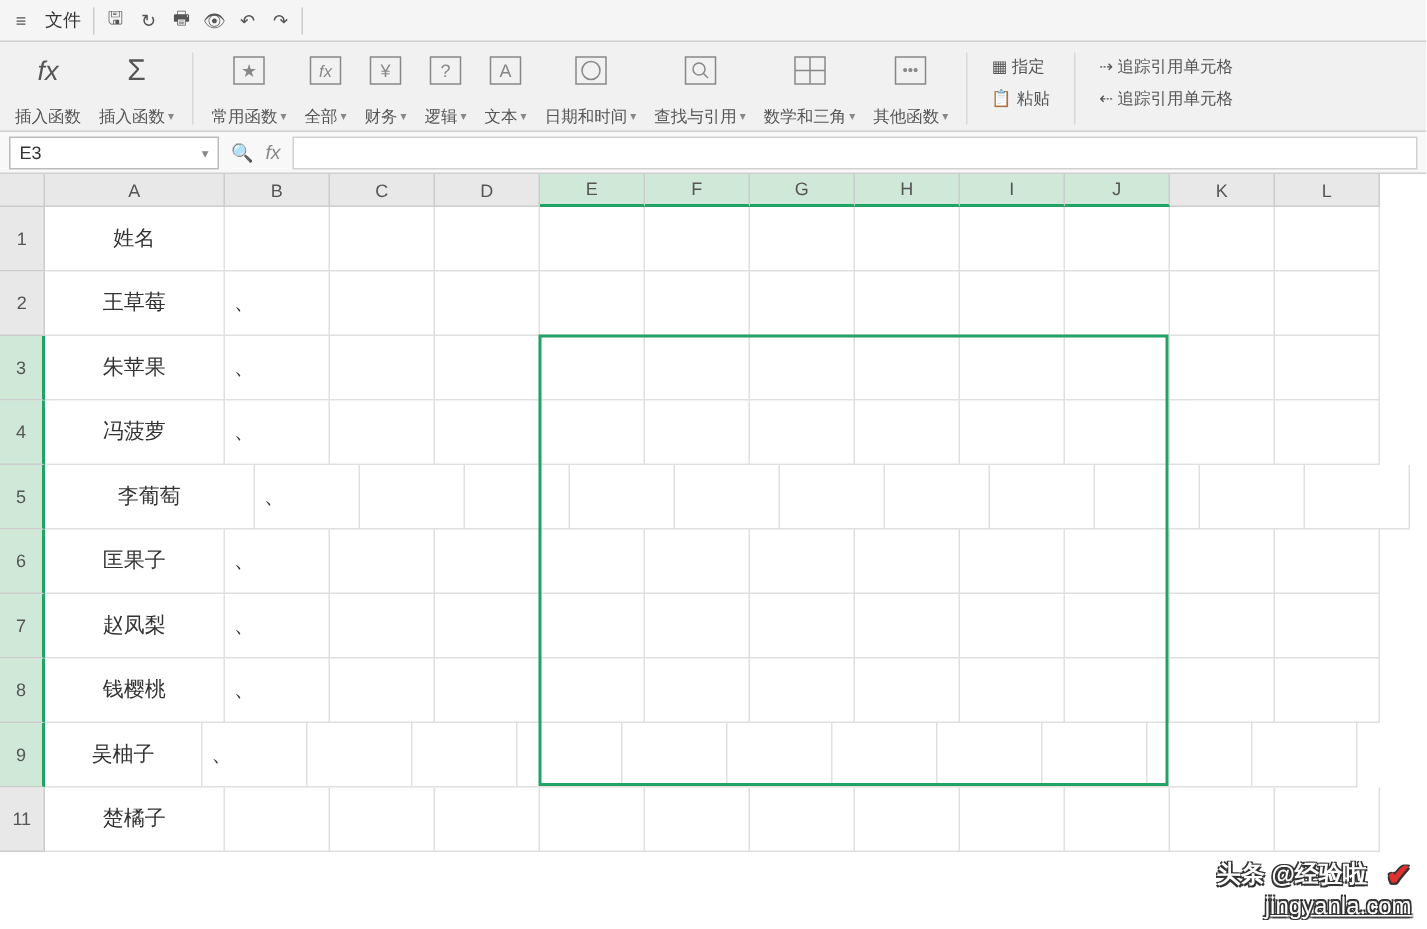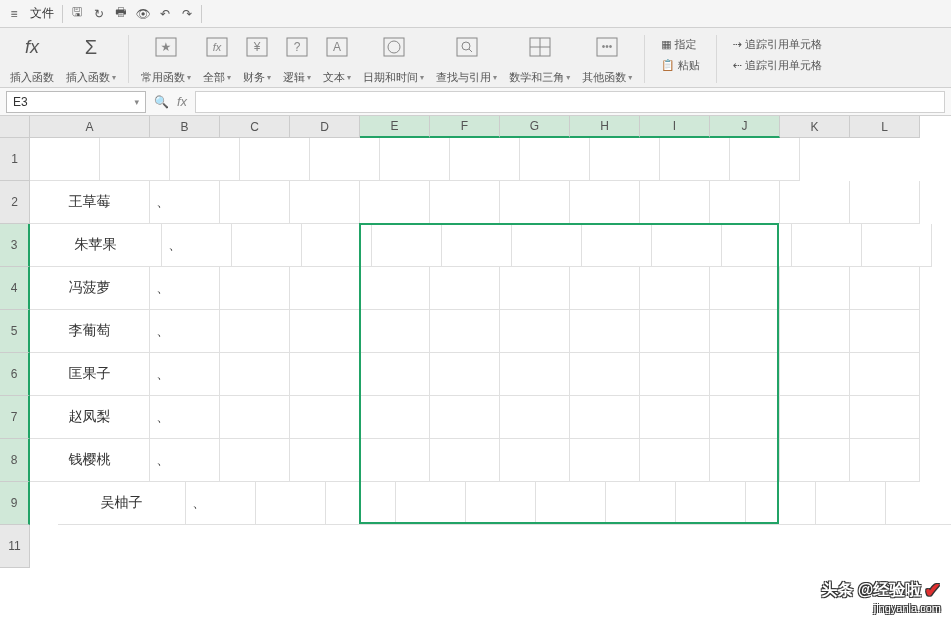--- a/index.html
+++ b/index.html
@@ -37,23 +37,23 @@
     .cell { border-right: 1px solid #e0e0e0; border-bottom: 1px solid #e0e0e0; display: flex; align-items: center; justify-content: center; font-size: 14px; color: #333; }
     .cell.left { justify-content: flex-start; padding-left: 6px; }
     
     .selection-box { position: absolute; border: 2px solid #21a366; pointer-events: none; }
     
     .arrow { position: absolute; z-index: 100; }
     .arrow-line { stroke: #ff0000; stroke-width: 3; fill: none; }
     .arrow-head { fill: #ff0000; }
     
     .watermark { position: absolute; right: 10px; bottom: 5px; text-align: right; z-index: 50; }
-    .wm-top { font-size: 16px; font-weight: bold; color: #fff; text-shadow: -1px -1px 0 #333, 1px -1px 0 #333, -1px 1px 0 #333, 1px 1px 0 #333; display: flex; align-items: center; gap: 3px; }
+    .wm-top { font-size: 16px; font-weight: bold; color: #fff; text-shadow: -1px -1px 0 #333, 1px -1px 0 #333, -1px 1px 0 #333, 1px 1px 0 #333; display: flex; align-items: center; gap: 13px; }
     .wm-check { color: #e03030; font-size: 20px; }
-    .wm-bottom { font-size: 11px; color: #fff; text-shadow: -1px -1px 0 #333, 1px -1px 0 #333, -1px 1px 0 #333, 1px 1px 0 #333; }
+    .wm-bottom { font-size: 16px; color: #fff; text-shadow: -1px -1px 0 #333, 1px -1px 0 #333, -1px 1px 0 #333, 1px 1px 0 #333; text-decoration: underline; }
   </style>
 </head>
 <body>
 
 <div class="menubar">
   <span class="menu-icon">≡</span>
   <span class="menu-text">文件</span>
   <span class="vdiv"></span>
   <span class="menu-icon">🖫</span>
   <span class="menu-icon">↻</span>
@@ -246,20 +246,21 @@
       <div class="row-th sel">4</div>
       <div class="row-th sel">5</div>
       <div class="row-th sel">6</div>
       <div class="row-th sel">7</div>
       <div class="row-th sel">8</div>
       <div class="row-th sel">9</div>
       <div class="row-th">11</div>
     </div>
   <div class="cells" id="cells">
       <div class="cell-row">
+        <div class="cell" style="width: 120px;">姓名</div>
         <div class="cell left" style="width: 70px;"></div>
         <div class="cell" style="width: 70px;"></div>
         <div class="cell" style="width: 70px;"></div>
         <div class="cell" style="width: 70px;"></div>
         <div class="cell" style="width: 70px;"></div>
         <div class="cell" style="width: 70px;"></div>
         <div class="cell" style="width: 70px;"></div>
         <div class="cell" style="width: 70px;"></div>
         <div class="cell" style="width: 70px;"></div>
         <div class="cell" style="width: 70px;"></div>
@@ -273,21 +274,21 @@
         <div class="cell" style="width: 70px;"></div>
         <div class="cell" style="width: 70px;"></div>
         <div class="cell" style="width: 70px;"></div>
         <div class="cell" style="width: 70px;"></div>
         <div class="cell" style="width: 70px;"></div>
         <div class="cell" style="width: 70px;"></div>
         <div class="cell" style="width: 70px;"></div>
         <div class="cell" style="width: 70px;"></div>
       </div>
       <div class="cell-row">
-        <div class="cell" style="width: 132px;">朱苹果</div>
+        <div class="cell" style="width: 120px;">朱苹果</div>
         <div class="cell left" style="width: 70px;">、</div>
         <div class="cell" style="width: 70px;"></div>
         <div class="cell" style="width: 70px;"></div>
         <div class="cell" style="width: 70px;"></div>
         <div class="cell" style="width: 70px;"></div>
         <div class="cell" style="width: 70px;"></div>
         <div class="cell" style="width: 70px;"></div>
         <div class="cell" style="width: 70px;"></div>
         <div class="cell" style="width: 70px;"></div>
         <div class="cell" style="width: 70px;"></div>
@@ -301,21 +302,21 @@
         <div class="cell" style="width: 70px;"></div>
         <div class="cell" style="width: 70px;"></div>
         <div class="cell" style="width: 70px;"></div>
         <div class="cell" style="width: 70px;"></div>
         <div class="cell" style="width: 70px;"></div>
         <div class="cell" style="width: 70px;"></div>
         <div class="cell" style="width: 70px;"></div>
         <div class="cell" style="width: 70px;"></div>
       </div>
       <div class="cell-row">
-        <div class="cell" style="width: 120px;">李葡萄</div>
+        <div class="cell" style="width: 140px;">李葡萄</div>
         <div class="cell left" style="width: 70px;">、</div>
         <div class="cell" style="width: 70px;"></div>
         <div class="cell" style="width: 70px;"></div>
         <div class="cell" style="width: 70px;"></div>
         <div class="cell" style="width: 70px;"></div>
         <div class="cell" style="width: 70px;"></div>
         <div class="cell" style="width: 70px;"></div>
         <div class="cell" style="width: 70px;"></div>
         <div class="cell" style="width: 70px;"></div>
         <div class="cell" style="width: 70px;"></div>
@@ -357,22 +358,36 @@
         <div class="cell" style="width: 70px;"></div>
         <div class="cell" style="width: 70px;"></div>
         <div class="cell" style="width: 70px;"></div>
         <div class="cell" style="width: 70px;"></div>
         <div class="cell" style="width: 70px;"></div>
         <div class="cell" style="width: 70px;"></div>
         <div class="cell" style="width: 70px;"></div>
         <div class="cell" style="width: 70px;"></div>
       </div>
       <div class="cell-row">
-        <div class="cell" style="width: 128px; margin-left: 28px;">吴柚子</div>
-        <div class="cell left" style="width: 70px;">、</div>
+        <div class="cell" style="width: 105px;">吴柚子</div>
+        <div class="cell left" style="width: 70px;">、</div>
+        <div class="cell" style="width: 70px;"></div>
+        <div class="cell" style="width: 70px;"></div>
+        <div class="cell" style="width: 70px;"></div>
+        <div class="cell" style="width: 70px;"></div>
+        <div class="cell" style="width: 70px;"></div>
+        <div class="cell" style="width: 70px;"></div>
+        <div class="cell" style="width: 70px;"></div>
+        <div class="cell" style="width: 70px;"></div>
+        <div class="cell" style="width: 70px;"></div>
+        <div class="cell" style="width: 70px;"></div>
+      </div>
+      <div class="cell-row">
+        <div class="cell" style="width: 120px;">楚橘子</div>
+        <div class="cell left" style="width: 70px;"></div>
         <div class="cell" style="width: 70px;"></div>
         <div class="cell" style="width: 70px;"></div>
         <div class="cell" style="width: 70px;"></div>
         <div class="cell" style="width: 70px;"></div>
         <div class="cell" style="width: 70px;"></div>
         <div class="cell" style="width: 70px;"></div>
         <div class="cell" style="width: 70px;"></div>
         <div class="cell" style="width: 70px;"></div>
         <div class="cell" style="width: 70px;"></div>
         <div class="cell" style="width: 70px;"></div>

